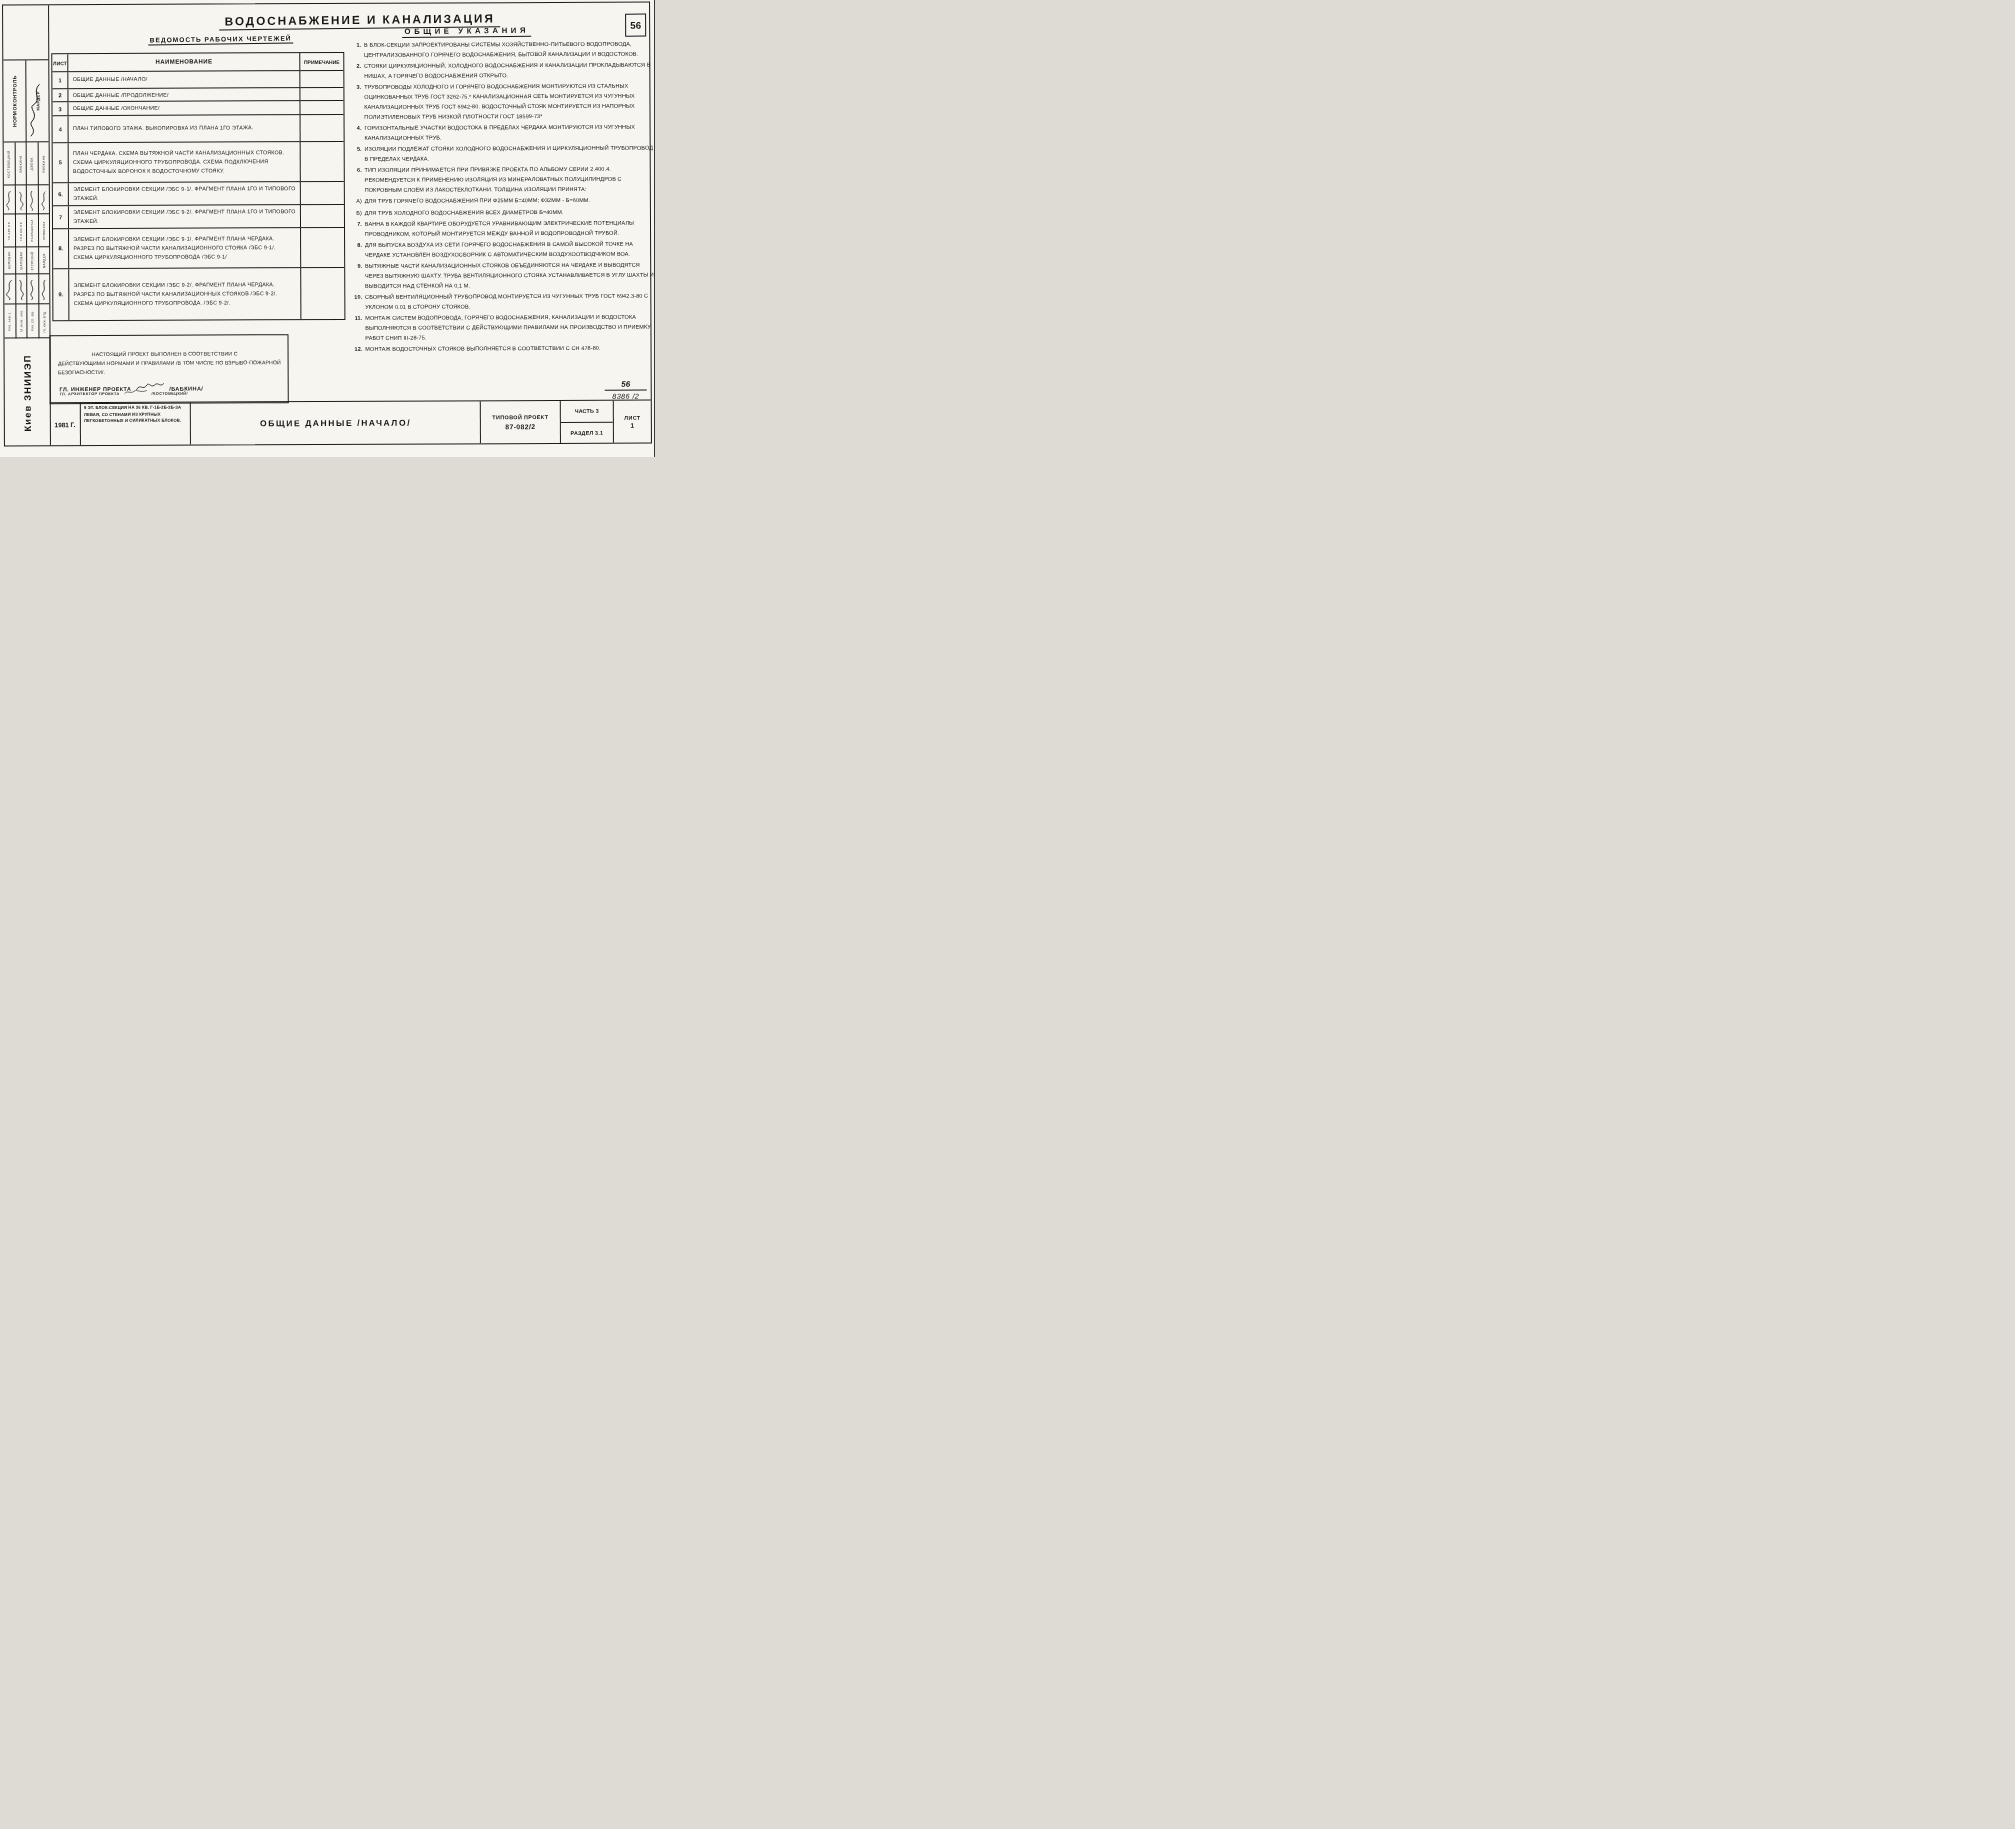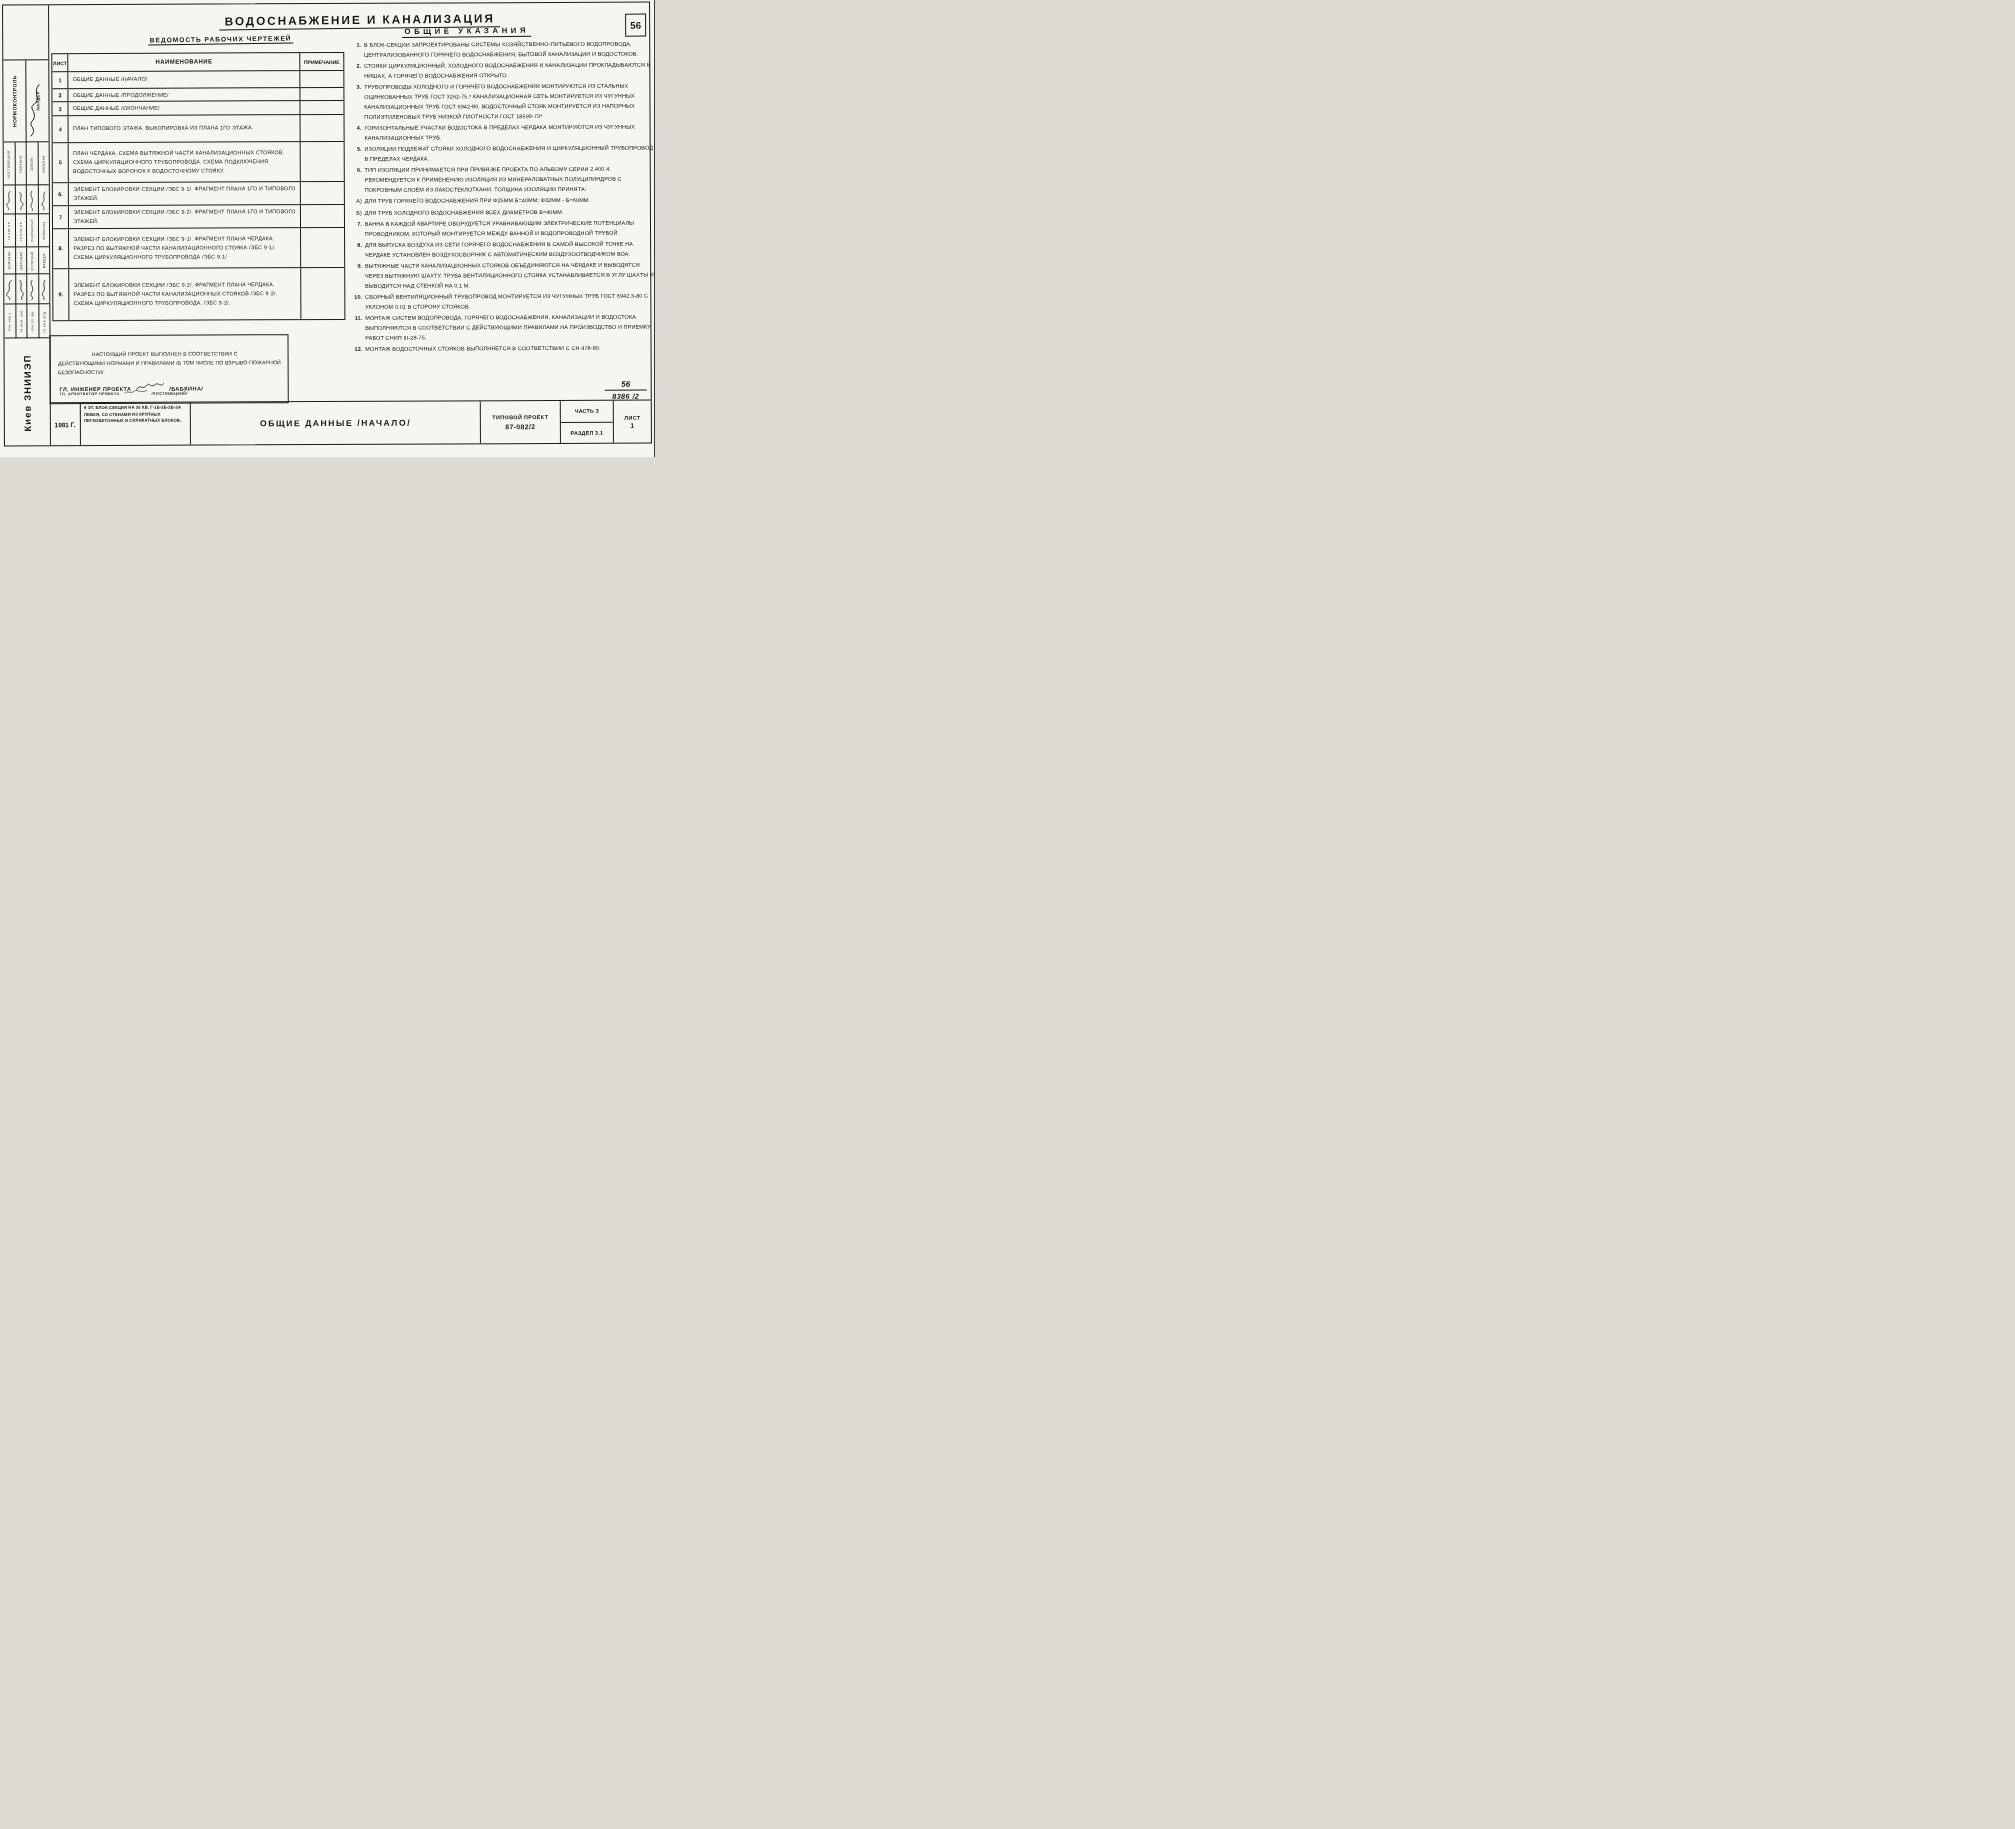--- a/index.html
+++ b/index.html
@@ -52,21 +52,21 @@
   .statement-text{margin:13.7px 5.6px 0 7.3px;font-size:5.2px;line-height:1.8;text-indent:34px;letter-spacing:0.1px;}
   .sigrow{display:flex;align-items:flex-end;gap:4px;margin:4px 4px 0 8.9px;}
   .sigrow .role{font-size:5.4px;font-weight:700;letter-spacing:0.4px;white-space:nowrap;}
   .sigrow .sname{font-size:5.6px;font-weight:700;letter-spacing:0.4px;white-space:nowrap;}
   .sigrow2{margin-top:-2.8px;}
   .sigrow2 .role,.sigrow2 .sname{font-size:3.8px;}
 
   
   .corner-stamp{position:absolute;right:4px;top:377px;width:42px;text-align:center;z-index:3;}
   .corner-stamp .no{font-size:8px;font-weight:700;font-style:italic;border-bottom:1.2px solid #17171a;padding-bottom:0.8px;}
-  .corner-stamp .inv{font-size:7.3px;font-weight:700;font-style:italic;margin-top:1.6px;letter-spacing:0.4px;}
+  .corner-stamp .inv{font-size:7.3px;font-weight:400;font-style:italic;margin-top:1.6px;letter-spacing:0.4px;}
 
   
   .footer{position:absolute;left:45px;right:0;bottom:0;top:397px;border-top:1.2px solid #1b1b18;display:flex;}
   .fcell{border-left:1px solid #1b1b18;display:flex;flex-direction:column;align-items:center;justify-content:center;}
   .fcell:first-child{border-left:none;}
   .f-year{width:30px;font-size:6.4px;font-weight:700;}
   .f-desc{width:103px;font-size:4.2px;line-height:1.55;align-items:flex-start;justify-content:flex-start;
           padding:2px 3.2px;letter-spacing:0.1px;font-weight:700;}
   .f-title{flex:1;font-size:8.5px;font-weight:700;letter-spacing:1.6px;}
   .f-proj{width:79px;gap:3.2px;}

